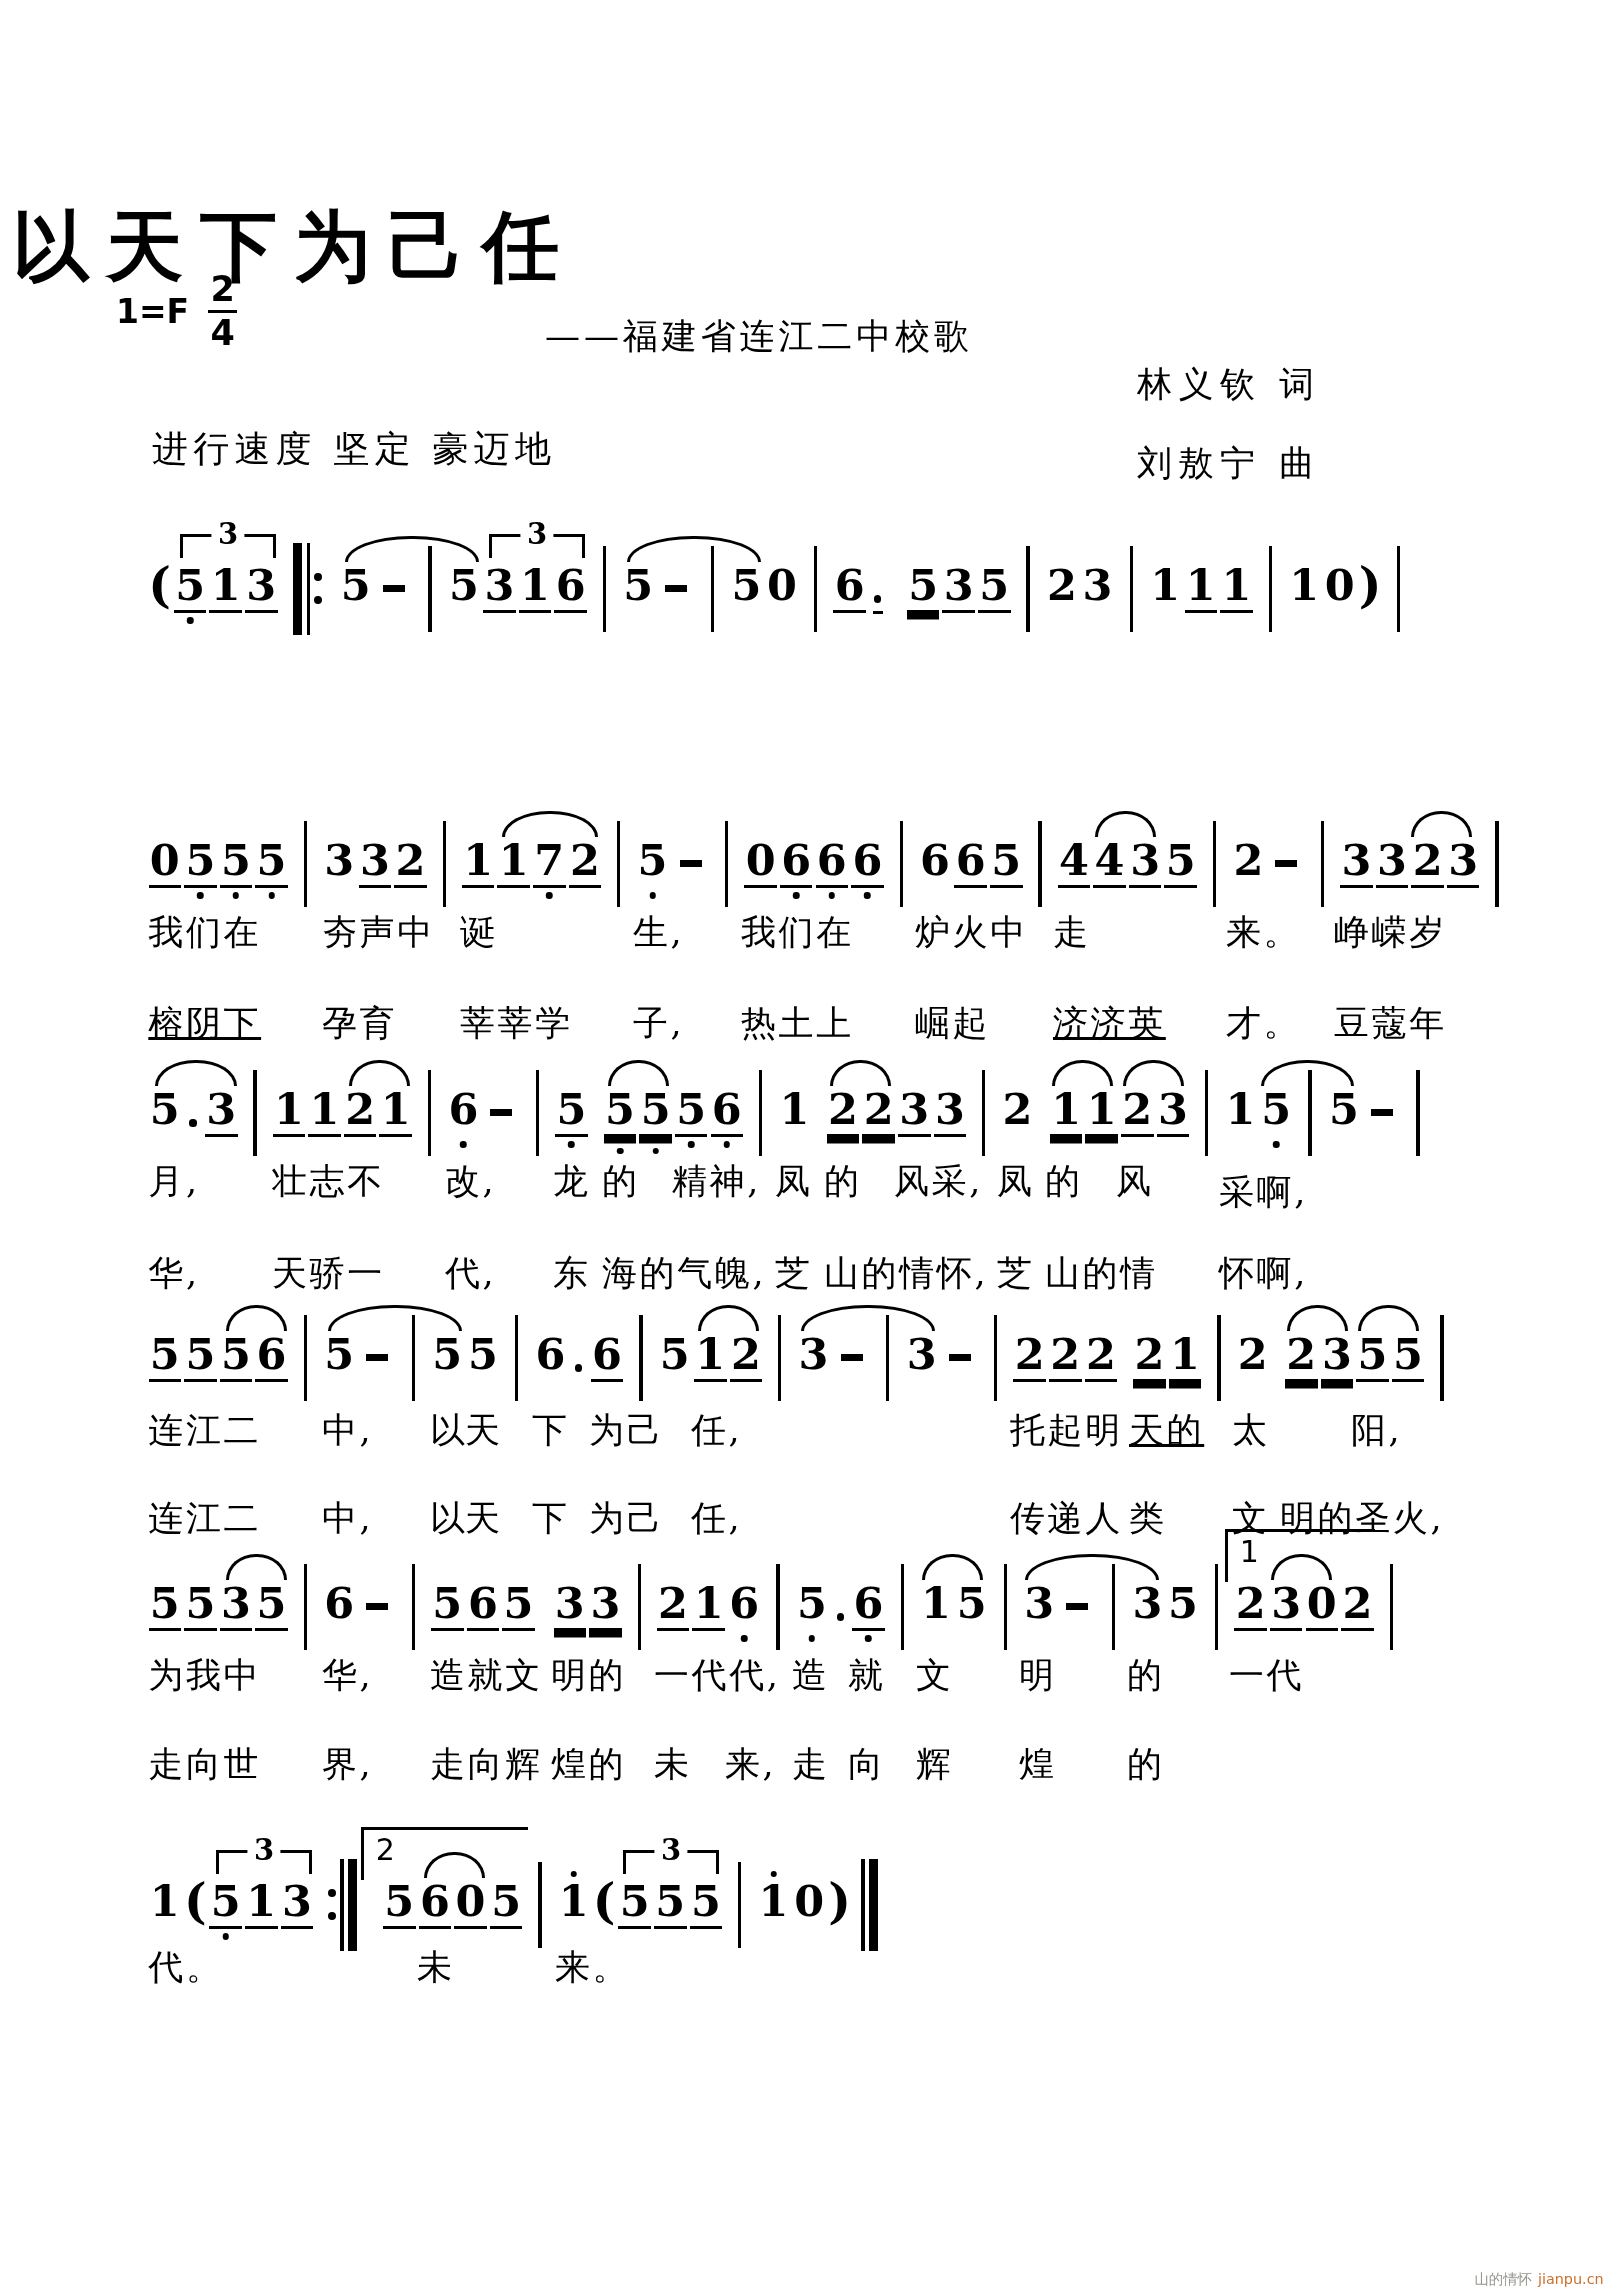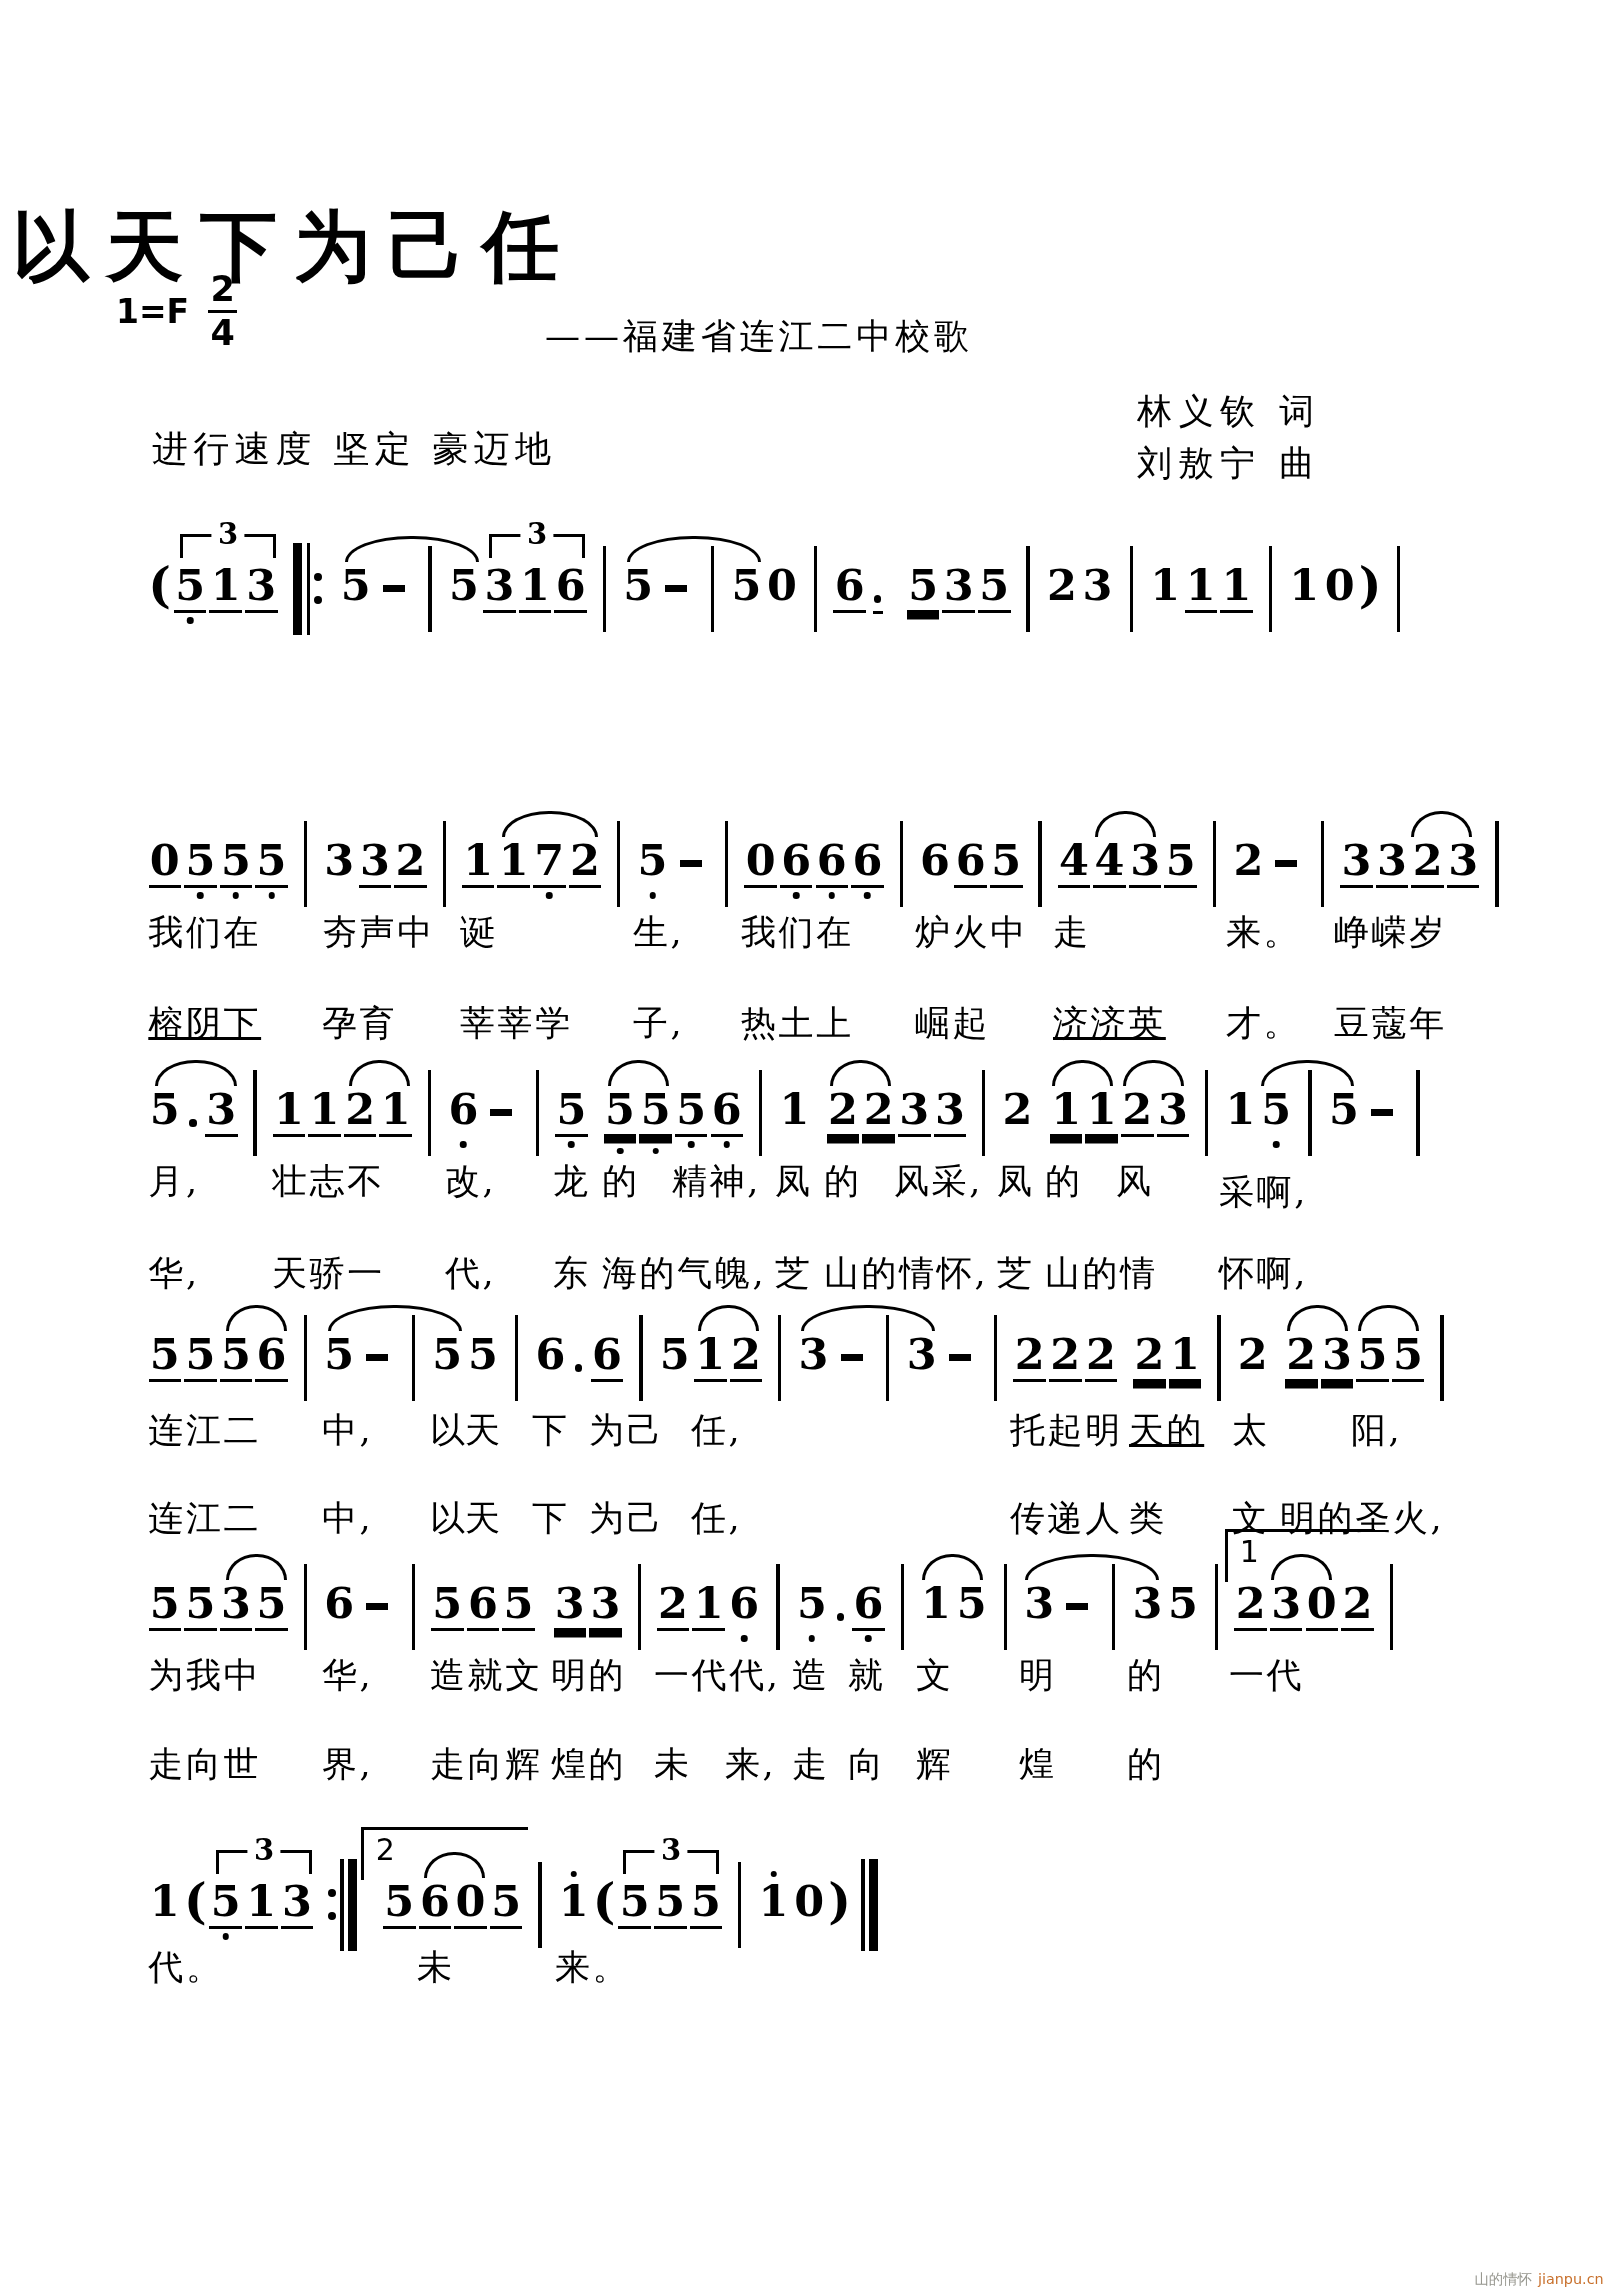--- a/index.html
+++ b/index.html
@@ -10,21 +10,21 @@
           font:bold 33px "DejaVu Sans",sans-serif;}
   .frac{display:flex;flex-direction:column;align-items:center;
         font:bold 35px "DejaVu Sans",sans-serif;line-height:1.05;}
   .frac .fbar{width:29px;height:3.3px;background:#000;margin:2px 0;}
 
   .title{position:absolute;top:196px;left:12px;width:1518px;text-align:left;
          font:bold 77px "DejaVu Serif",serif;letter-spacing:17px;}
   .subtitle{position:absolute;top:313px;left:0;width:1518px;text-align:center;
             font:35px "DejaVu Serif",serif;letter-spacing:3.9px;}
   .credit{position:absolute;left:1137px;font:35px "DejaVu Serif",serif;letter-spacing:6.5px;white-space:nowrap;}
-  .credit.lyr-c{top:361px;margin-top:27px;}
+  .credit.lyr-c{top:361px;}
   .credit.cmp-c{top:440px;}
   .tempo{position:absolute;left:152px;top:425px;font:36px "DejaVu Serif",serif;letter-spacing:5.2px;white-space:nowrap;}
 
   
   .sys{position:absolute;}
   .toks{display:flex;align-items:center;height:111px;}
   .n{position:relative;display:flex;flex-direction:column;align-items:center;
      min-width:33px;margin:0 1.3px;text-align:center;
      font:bold 43px "DejaVu Serif",serif;line-height:1;}
   .n .g{display:block;padding:0 1.3px 3.3px;border-bottom:3.9px solid transparent;}

